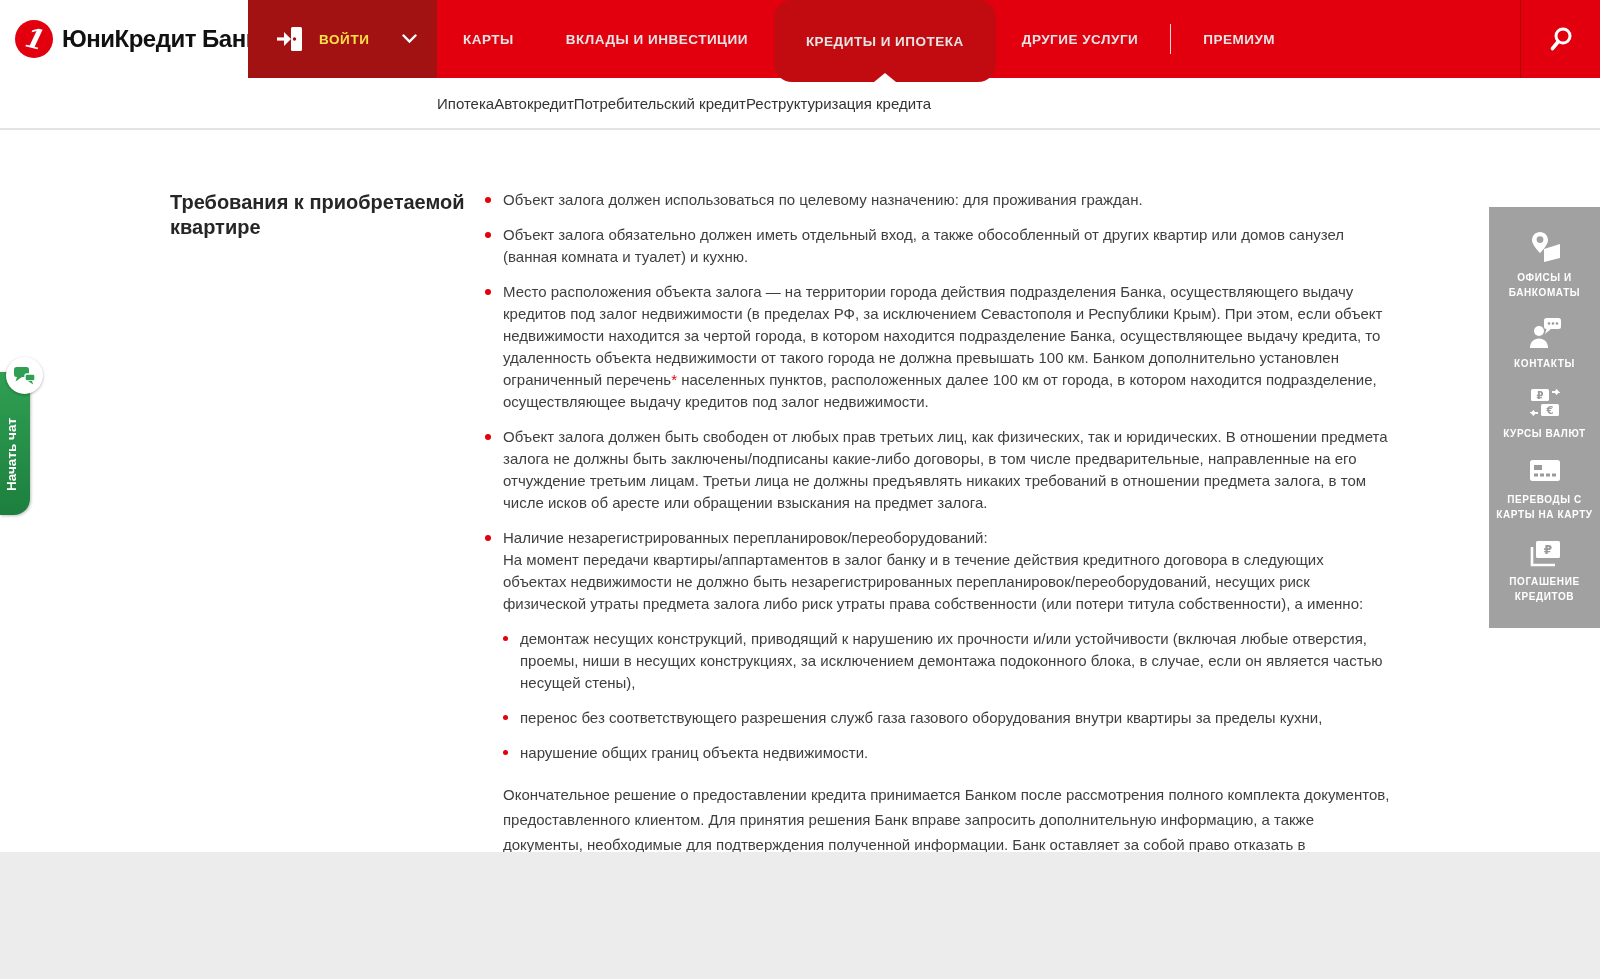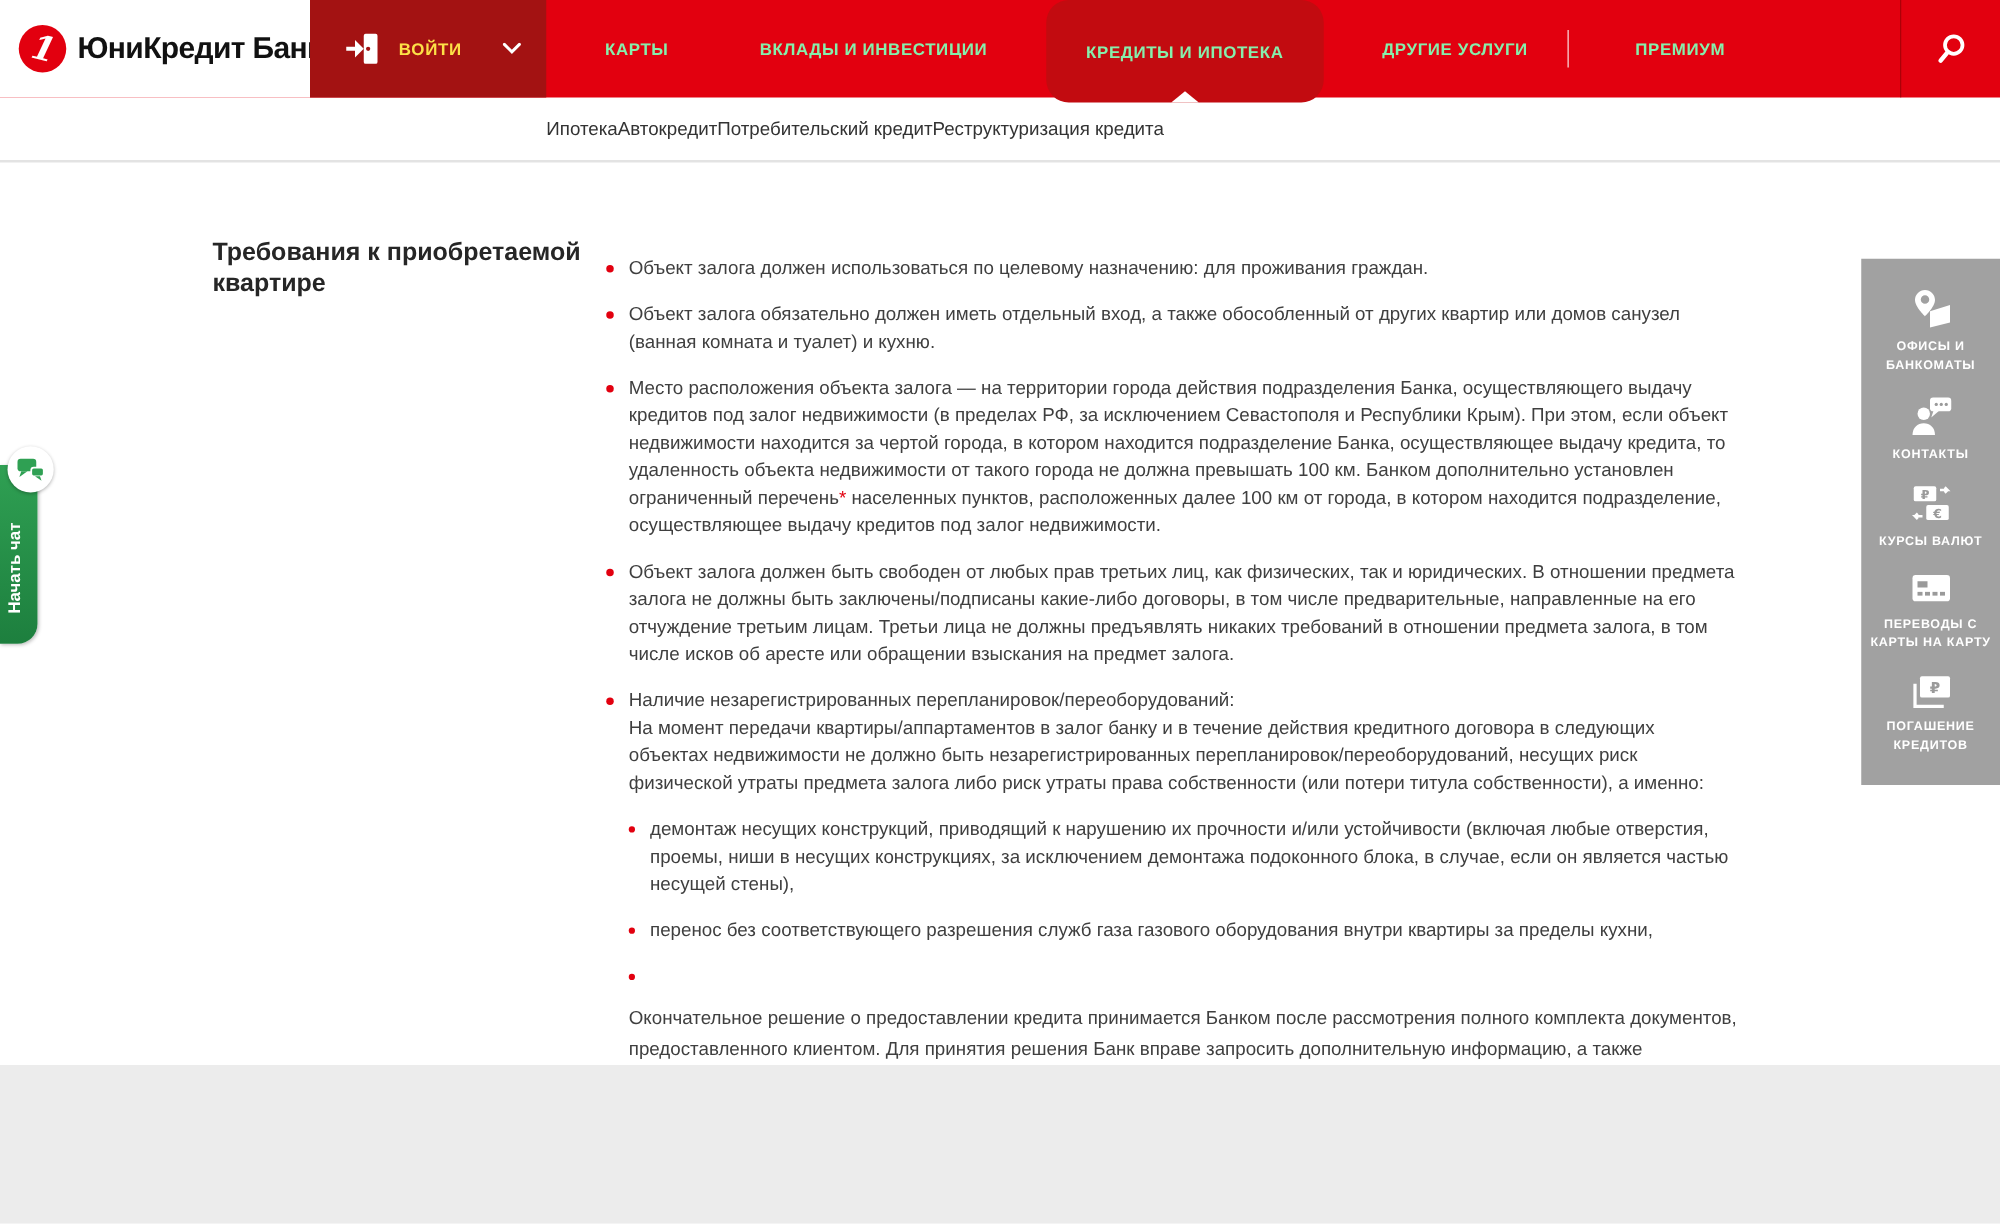--- a/index.html
+++ b/index.html
@@ -8,35 +8,35 @@
   .page { position:absolute; inset:0; width:1600px; height:979px; }
 
   
   .topbar { position:absolute; left:0; top:0; width:1600px; height:78px; display:flex; align-items:stretch; background:#e2000f; z-index:20; }
   .logo-area { width:248px; background:#ffffff; display:flex; align-items:center; padding-left:14px; gap:8px; flex:none; }
   .logo-circle { width:40px; height:40px; flex:none; }
   .logo-text { font-size:24px; font-weight:bold; color:#111111; letter-spacing:-0.5px; white-space:nowrap; }
   .login-area { width:189px; flex:none; background:#a31212; display:flex; align-items:center; gap:13px; padding:0 20px 0 28px; cursor:pointer; }
   .login-label { color:#fde047; font-weight:bold; font-size:13.5px; letter-spacing:0.6px; flex:1; }
   .nav { display:flex; align-items:stretch; flex:1; }
-  .nav-item { display:flex; align-items:center; padding:0 26px; color:#86efac; font-weight:bold; font-size:13.5px; letter-spacing:0.5px; cursor:pointer; white-space:nowrap; position:relative;margin-left:21px; }
+  .nav-item { display:flex; align-items:center; padding:0 26px; color:#e5e5e5; font-weight:bold; font-size:13.5px; letter-spacing:0.5px; cursor:pointer; white-space:nowrap; position:relative; }
   .nav-item.active { background:#c20b10; height:82px; margin-bottom:-4px; z-index:25; padding:16px 32px;border-radius:18px; }
   .notch { position:absolute; bottom:0; left:50%; transform:translateX(-50%); width:0; height:0; border-left:11px solid transparent; border-right:11px solid transparent; border-bottom:9px solid #ffffff; }
   .nav-divider { width:1px; height:30px; background:rgba(255,255,255,0.85); align-self:center; margin:0 6px; }
   .nav-spacer { flex:1; }
   .search-area { width:80px; flex:none; display:flex; align-items:center; justify-content:center; border-left:1px solid rgba(120,0,0,0.5); cursor:pointer; }
 
   
   .subnav { position:absolute; left:0; top:78px; width:1600px; height:52px; background:#ffffff; border-bottom:2px solid #e3e3e3; display:flex; align-items:center; padding-left:437px; z-index:10; }
   .subnav-item { font-size:15px; color:#333333; cursor:pointer; white-space:nowrap; }
 
   
   .heading { position:absolute; left:170px; top:190px; width:300px; font-size:20px; line-height:25px; font-weight:bold; color:#262626; }
   .content-col { position:absolute; left:485px; top:189px; width:905px; color:#3f3f3f; font-size:15px; line-height:22px; }
-  .bullet { display:flex; margin-bottom:13px;margin-top:15px; }
+  .bullet { display:flex; margin-bottom:13px; }
   .dot { flex:none; width:6px; height:6px; border-radius:50%; background:#e2000f; margin:8px 12px 0 0; }
   .sub-bullets { margin:2px 0 6px 18px; }
   .sub-bullets .dot { width:5px; height:5px; margin-top:8px; }
   .b-title { display:block; }
   .red-star { color:#e2000f; }
   .closing { margin:18px 0 0 18px; line-height:25px; }
   .footnote { margin:22px 0 0 18px; font-size:12.5px; line-height:26px; color:#5d5d5d; width:890px; }
 
   
   .side-panel { position:absolute; right:0; top:207px; width:111px; height:421px; background:rgba(125,125,125,0.72); z-index:15; display:flex; flex-direction:column; justify-content:space-around; padding:16px 3px;margin-left:28px; }
@@ -138,20 +138,21 @@
       <div class="bullet">
         <span class="dot"></span>
         <p>демонтаж несущих конструкций, приводящий к нарушению их прочности и/или устойчивости (включая любые отверстия, проемы, ниши в несущих конструкциях, за исключением демонтажа подоконного блока, в случае, если он является частью несущей стены),</p>
       </div>
       <div class="bullet">
         <span class="dot"></span>
         <p>перенос без соответствующего разрешения служб газа газового оборудования внутри квартиры за пределы кухни,</p>
       </div>
       <div class="bullet">
         <span class="dot"></span>
+        <p>нарушение общих границ объекта недвижимости.</p>
       </div>
     </div>
 
     <p class="closing">Окончательное решение о предоставлении кредита принимается Банком после рассмотрения полного комплекта документов, предоставленного клиентом. Для принятия решения Банк вправе запросить дополнительную информацию, а также документы, необходимые для подтверждения полученной информации. Банк оставляет за собой право отказать в предоставлении кредита без объяснения причин отказа.</p>
 
     <p class="footnote">* Банком дополнительно установлен ограниченный перечень населенных пунктов, расположенных далее 100 км от города, в котором находится подразделение, осуществляющее выдачу кредитов под залог недвижимости.</p>
   </section>
 
   <aside class="side-panel">
 

